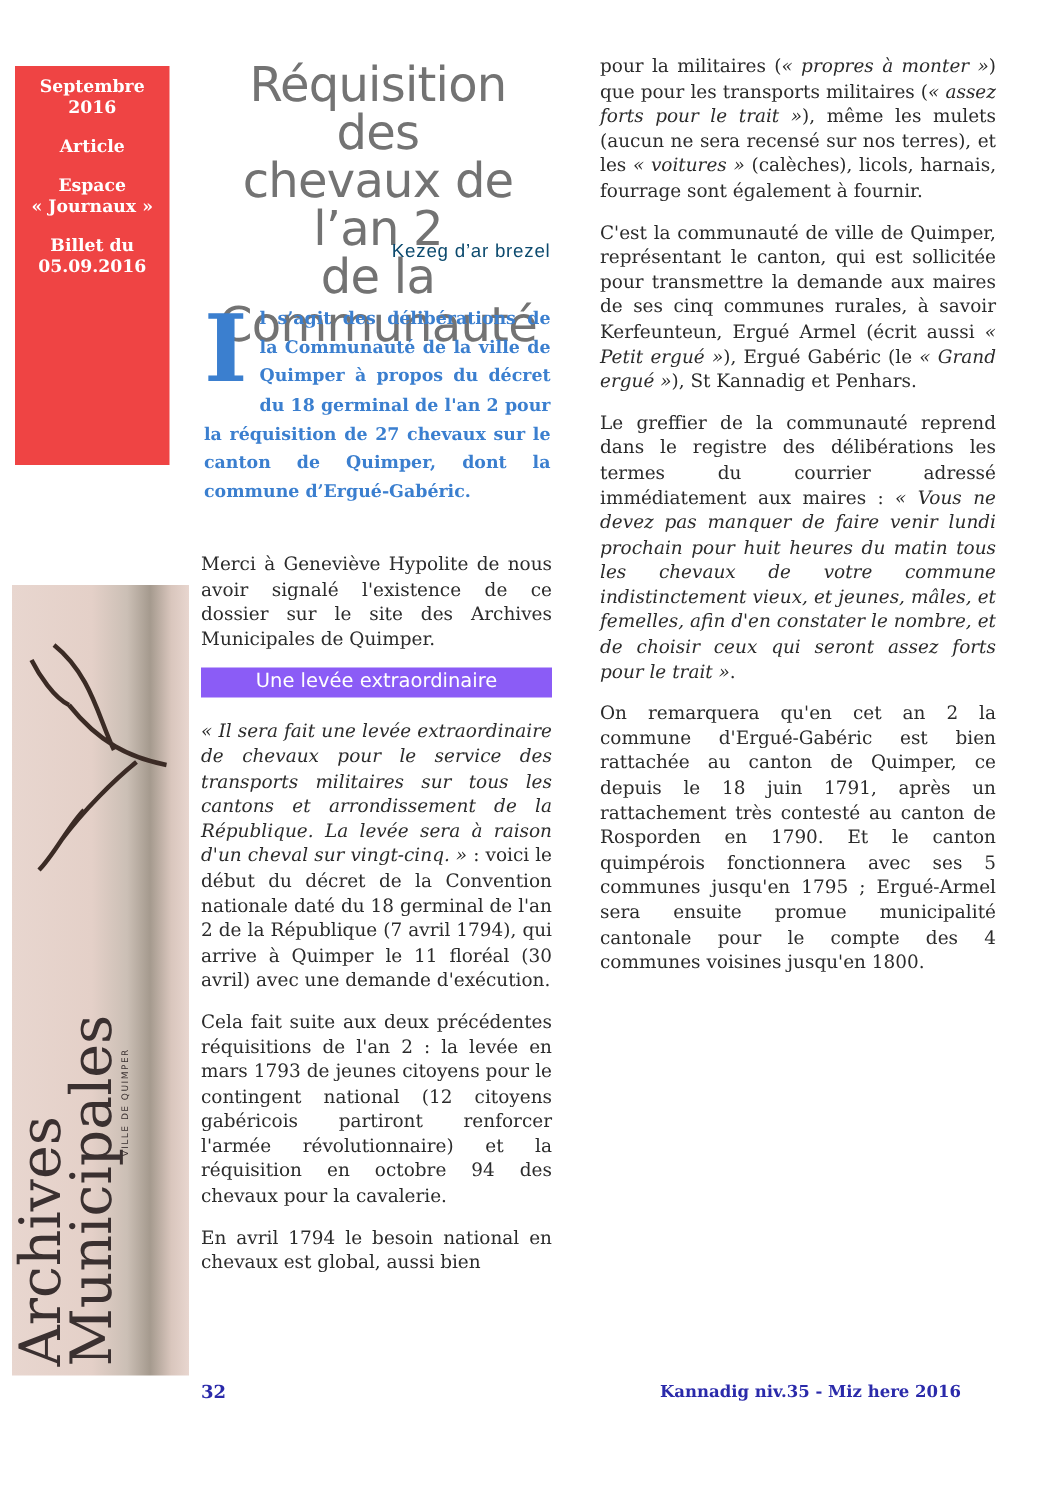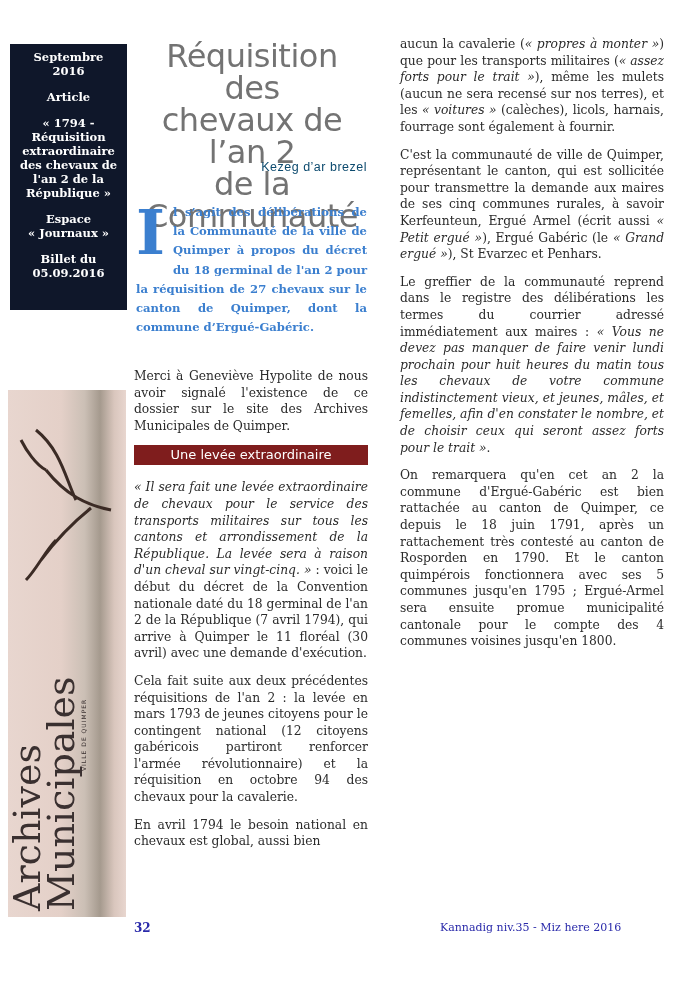--- a/index.html
+++ b/index.html
@@ -1,19 +1,19 @@
 <!DOCTYPE html>
 <html><head>
 <meta charset="utf-8">
 <style>
   html, body { margin: 0; padding: 0; }
   body { width: 700px; height: 991px; background: #ffffff; position: relative; overflow: hidden;
          font-family: "DejaVu Serif", serif; color: #2b2b2b; }
-  .sidebar-box { position: absolute; left: 10px; top: 44px; width: 117px; height: 266px;
-         background: #0f172a; color: #fff; text-align: center; font-family: "DejaVu Serif", serif;
+  .sidebar-box { position: absolute; left: 10px; top: 44px; width: 103px; height: 266px;
+         background: #ef4444; color: #fff; text-align: center; font-family: "DejaVu Serif", serif;
          font-weight: bold; font-size: 11.5px; line-height: 14px; box-sizing: border-box; padding-top: 6px; }
   .sidebar-box p { margin: 0 0 12px 0; }
   .archives-img { position: absolute; left: 8px; top: 390px; width: 118px; height: 527px;
          background: linear-gradient(90deg, #e8d6cf 0%, #e4d0c8 45%, #cbbfb5 65%, #a59a8e 78%, #d9c6bd 90%, #e8d6cf 100%);
          overflow: hidden; }
   .archives-img .tree { position: absolute; left: 8px; top: 20px; width: 100px; height: 200px; }
   .archives-img .vtext { position: absolute; left: 2px; bottom: 6px; transform-origin: left bottom;
          transform: rotate(-90deg) translate(0, 100%); white-space: nowrap; color: #3a3030; }
   .vtext .l1 { font-family: "DejaVu Serif", serif; font-size: 38px; line-height: 34px; display: block; }
   .vtext .l2 { font-family: "DejaVu Serif", serif; font-size: 38px; line-height: 34px; display: block; }
@@ -24,35 +24,34 @@
          font-family: Liberation Sans, sans-serif; color: #0c4a6e; font-size: 12.5px; letter-spacing: 0.5px; }
   .lead { position: absolute; left: 136px; top: 203px; width: 231px; font-family: "DejaVu Serif", serif;
          font-weight: bold; color: #3b7fcf; font-size: 11.6px; line-height: 19.2px; text-align: justify; }
   .dropcap { float: left; font-size: 62px; line-height: 56px; color: #3b7fcf; font-weight: bold;
          margin: 2px 8px 0 0; font-family: "DejaVu Serif", serif; }
   .col { position: absolute; font-family: "DejaVu Serif", serif; font-size: 12.3px; line-height: 16.6px;
          text-align: justify; color: #2b2b2b; }
   .col p { margin: 0 0 11px 0; }
   .col1 { left: 134px; top: 368px; width: 234px; }
   .col2 { left: 400px; top: 36px; width: 264px; }
-  .section-head { background: #7f1d1d; color: #fff; font-family: "DejaVu Sans", sans-serif; text-align: center;
+  .section-head { background: #8b5cf6; color: #fff; font-family: "DejaVu Sans", sans-serif; text-align: center;
          font-size: 13px; height: 20px; line-height: 20px; margin: 0 0 14px 0; }
   i { font-style: italic; }
   .footer-left { position: absolute; left: 134px; top: 921px; font-family: "DejaVu Serif", serif; font-weight: bold;
          color: #2a2aaa; font-size: 12px; }
-  .footer-right { position: absolute; left: 440px; top: 921px; font-family: "DejaVu Serif", serif; font-weight: normal;
+  .footer-right { position: absolute; left: 440px; top: 921px; font-family: "DejaVu Serif", serif; font-weight: bold;
          color: #2a2aaa; font-size: 11px; }
 </style>
 </head>
 <body>
 
 <div class="sidebar-box">
   <p><span>Septembre</span><br><span>2016</span></p>
   <p>Article</p>
-  <p style="padding:0 3px;">« 1794 - Réquisition extraordinaire des chevaux de l'an 2 de la République »</p>
   <p><span>Espace</span><br><span>« Journaux »</span></p>
   <p><span>Billet du</span><br><span>05.09.2016</span></p>
 </div>
 
 <div class="archives-img">
   <svg class="tree" viewBox="0 0 100 200">
     <path d="M95 100 C70 95 50 85 30 60 M60 90 C50 70 45 40 20 20 M30 60 C20 55 10 40 5 30 M75 98 C60 110 40 130 25 150 M40 130 C30 140 20 160 10 170" stroke="#3b2b25" stroke-width="3" fill="none"></path>
   </svg>
   <div class="vtext">
     <span class="l1">Archives</span>
@@ -74,20 +73,20 @@
 
 <div class="col col1">
   <p>Merci à Geneviève Hypolite de nous avoir signalé l'existence de ce dossier sur le site des Archives Municipales de Quimper.</p>
   <div class="section-head">Une levée extraordinaire</div>
   <p><i>« Il sera fait une levée extraordinaire de chevaux pour le service des transports militaires sur tous les cantons et arrondissement de la République. La levée sera à raison d'un cheval sur vingt-cinq. »</i><span> : voici le début du décret de la Convention nationale daté du 18 germinal de l'an 2 de la République (7 avril 1794), qui arrive à Quimper le 11 floréal (30 avril) avec une demande d'exécution.</span></p>
   <p>Cela fait suite aux deux précédentes réquisitions de l'an 2 : la levée en mars 1793 de jeunes citoyens pour le contingent national (12 citoyens gabéricois partiront renforcer l'armée révolutionnaire) et la réquisition en octobre 94 des chevaux pour la cavalerie.</p>
   <p>En avril 1794 le besoin national en chevaux est global, aussi bien</p>
 </div>
 
 <div class="col col2">
-  <p><span>aucun la cavalerie (</span><i>« propres à monter »</i><span>) que pour les transports militaires (</span><i>« assez forts pour le trait »</i><span>), même les mulets (aucun ne sera recensé sur nos terres), et les </span><i>« voitures »</i><span> (calèches), licols, harnais, fourrage sont également à fournir.</span></p>
-  <p><span>C'est la communauté de ville de Quimper, représentant le canton, qui est sollicitée pour transmettre la demande aux maires de ses cinq communes rurales, à savoir Kerfeunteun, Ergué Armel (écrit aussi </span><i>« Petit ergué »</i><span>), Ergué Gabéric (le </span><i>« Grand ergué »</i><span>), St Evarzec et Penhars.</span></p>
+  <p><span>pour la militaires (</span><i>« propres à monter »</i><span>) que pour les transports militaires (</span><i>« assez forts pour le trait »</i><span>), même les mulets (aucun ne sera recensé sur nos terres), et les </span><i>« voitures »</i><span> (calèches), licols, harnais, fourrage sont également à fournir.</span></p>
+  <p><span>C'est la communauté de ville de Quimper, représentant le canton, qui est sollicitée pour transmettre la demande aux maires de ses cinq communes rurales, à savoir Kerfeunteun, Ergué Armel (écrit aussi </span><i>« Petit ergué »</i><span>), Ergué Gabéric (le </span><i>« Grand ergué »</i><span>), St Kannadig et Penhars.</span></p>
   <p><span>Le greffier de la communauté reprend dans le registre des délibérations les termes du courrier adressé immédiatement aux maires : </span><i>« Vous ne devez pas manquer de faire venir lundi prochain pour huit heures du matin tous les chevaux de votre commune indistinctement vieux, et jeunes, mâles, et femelles, afin d'en constater le nombre, et de choisir ceux qui seront assez forts pour le trait »</i><span>.</span></p>
   <p>On remarquera qu'en cet an 2 la commune d'Ergué-Gabéric est bien rattachée au canton de Quimper, ce depuis le 18 juin 1791, après un rattachement très contesté au canton de Rosporden en 1790. Et le canton quimpérois fonctionnera avec ses 5 communes jusqu'en 1795 ; Ergué-Armel sera ensuite promue municipalité cantonale pour le compte des 4 communes voisines jusqu'en 1800.</p>
 </div>
 
 <div class="footer-left">32</div>
 <div class="footer-right">Kannadig niv.35 - Miz here 2016</div>
 
 </body></html>

